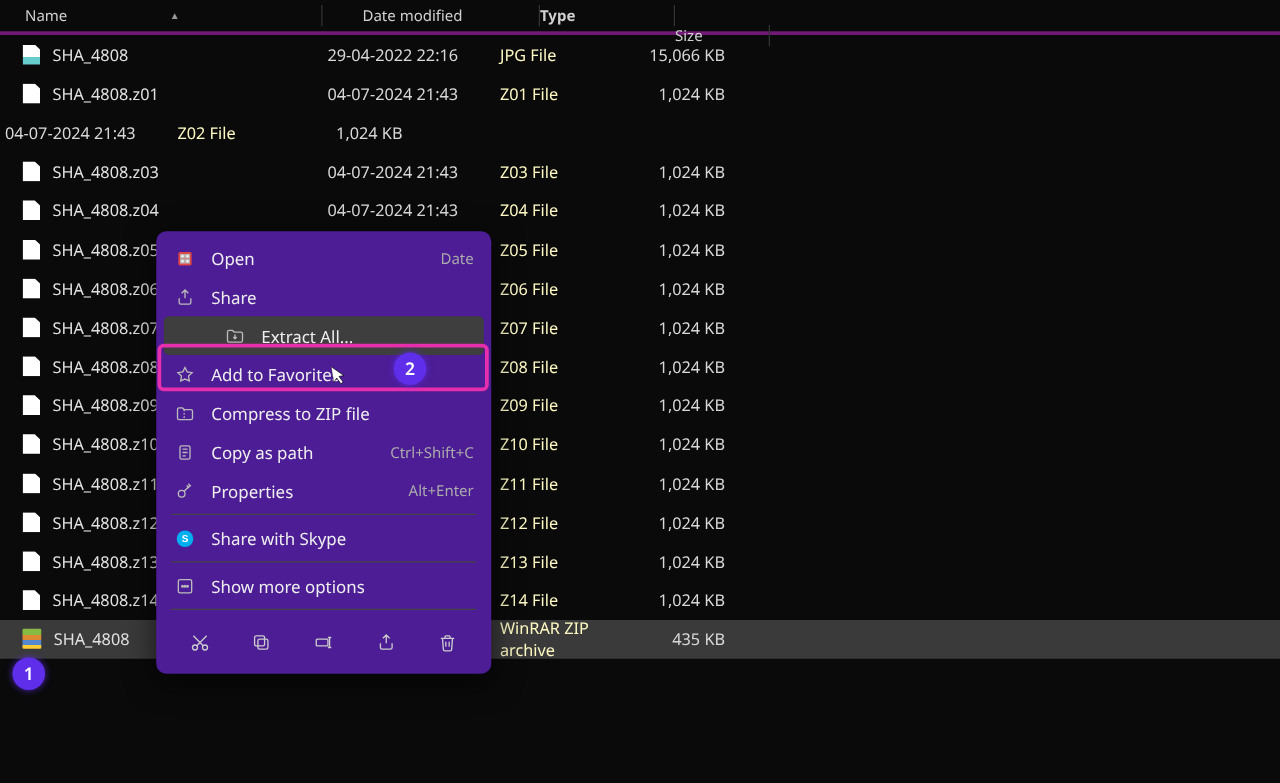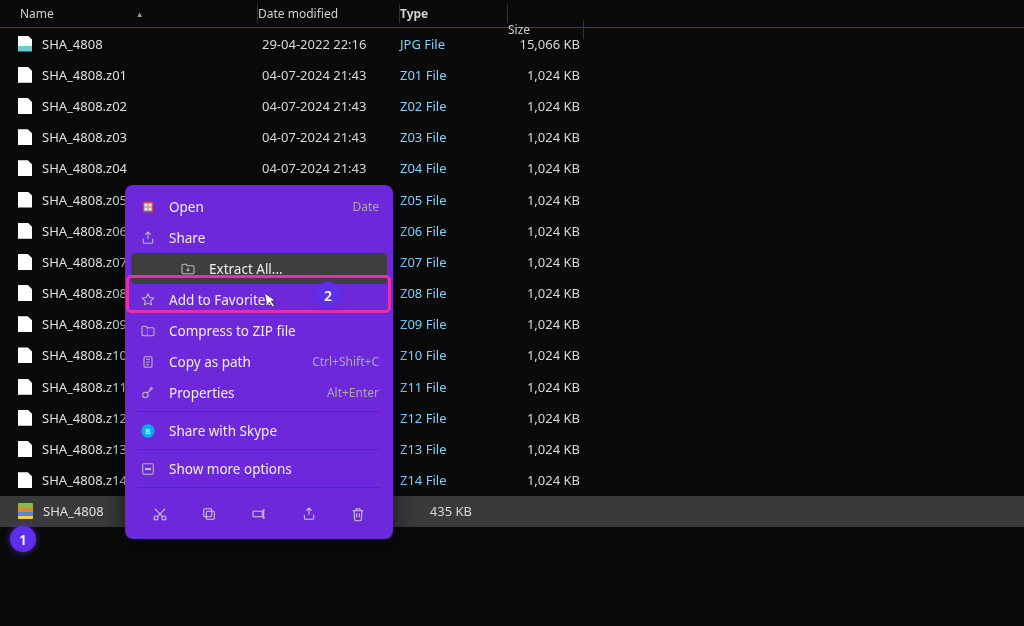--- a/index.html
+++ b/index.html
@@ -11,27 +11,27 @@
     width: 1024px;
     height: 626px;
     overflow: hidden;
     position: relative;
   }
   .file-list { width: 100%; }
   .header-row {
     display: flex;
     align-items: center;
     height: 28px;
-    border-bottom: 1px solid #701a75;
+    border-bottom: 3px solid #701a75;
     color: #d0d0d0;
     font-size: 12px;
     position: relative;
   }
   .col-name { width: 258px; padding-left: 20px; display: flex; align-items: center; gap: 6px;}
-  .col-date { width: 142px; }
+  .col-date { width: 142px; margin-left: 32px; }
   .col-type { width: 108px; font-weight: bold; }
   .col-size { width: 76px; text-align: right; padding-right: 4px; margin-top: 32px;}
   .header-row .col { position: relative; height: 100%; display: flex; align-items: center; }
   .header-row .col::after {
     content: '';
     position: absolute;
     right: 0;
     top: 4px;
     bottom: 4px;
     width: 1px;
@@ -46,42 +46,42 @@
     display: flex;
     align-items: center;
     height: 31.2px;
     font-size: 13px;
     color: #e0e0e0;
   }
   .row.selected { background: #3a3a3a; }
   .cell { display: flex; align-items: center; }
   .cell.name { width: 258px; padding-left: 18px; gap: 10px; }
   .cell.date { width: 142px; color: #d8d8d8; padding-left:4px;}
-  .cell.type { width: 108px; color: #7dd3fc; }
+  .cell.type { width: 108px; color: #fef9c3; }
   .cell.size { width: 76px; text-align: right; justify-content: flex-end; color: #d8d8d8; padding-right:4px;}
   .file-icon {
     width: 14px; height: 16px;
     background: #fff;
     clip-path: polygon(0 0, 70% 0, 100% 25%, 100% 100%, 0 100%);
     flex-shrink: 0;
   }
   .file-icon.jpg { background: linear-gradient(#fff 60%, #6cc 60%); }
   .file-icon.rar {
     width:15px; height:16px; clip-path:none;
     background: linear-gradient(#8b4 0 30%, #d83 30% 55%, #58c 55% 80%, #fc3 80%);
     border-radius:1px;
   }
 
   
   .ctx {
     position: absolute;
     left: 125px;
     top: 185px;
     width: 268px;
-    background: #6d28d9;
+    background: #4c1d95;
     border-radius: 8px;
     padding: 6px;
     box-shadow: 0 6px 24px rgba(0,0,0,.6);
     z-index: 50;
   }
   .ctx-item {
     display: flex;
     align-items: center;
     height: 31px;
     padding: 0 8px;
@@ -169,24 +169,20 @@
       <div class="row">
         <div class="cell name">
           <span class="file-icon doc"></span>
           <span>SHA_4808.z01</span>
         </div>
         <div class="cell date">04-07-2024 21:43</div>
         <div class="cell type">Z01 File</div>
         <div class="cell size">1,024 KB</div>
       </div>
       <div class="row">
-        <div class="cell name">
-          <span class="file-icon doc"></span>
-          <span>SHA_4808.z02</span>
-        </div>
         <div class="cell date">04-07-2024 21:43</div>
         <div class="cell type">Z02 File</div>
         <div class="cell size">1,024 KB</div>
       </div>
       <div class="row">
         <div class="cell name">
           <span class="file-icon doc"></span>
           <span>SHA_4808.z03</span>
         </div>
         <div class="cell date">04-07-2024 21:43</div>
@@ -291,20 +287,21 @@
         <div class="cell date">04-07-2024 21:43</div>
         <div class="cell type">Z14 File</div>
         <div class="cell size">1,024 KB</div>
       </div>
       <div class="row selected">
         <div class="cell name">
           <span class="file-icon rar"></span>
           <span>SHA_4808</span>
         </div>
         <div class="cell date"></div>
+        <div class="cell type">WinRAR ZIP archive</div>
         <div class="cell size">435 KB</div>
       </div>
     </div>
 </div>
 
 <div class="ctx">
   <div id="ctx-items">
       <div class="ctx-item">
         <span class="mi">
           <svg width="16" height="16" viewBox="0 0 24 24" fill="none" stroke="currentColor" stroke-width="1.6">

